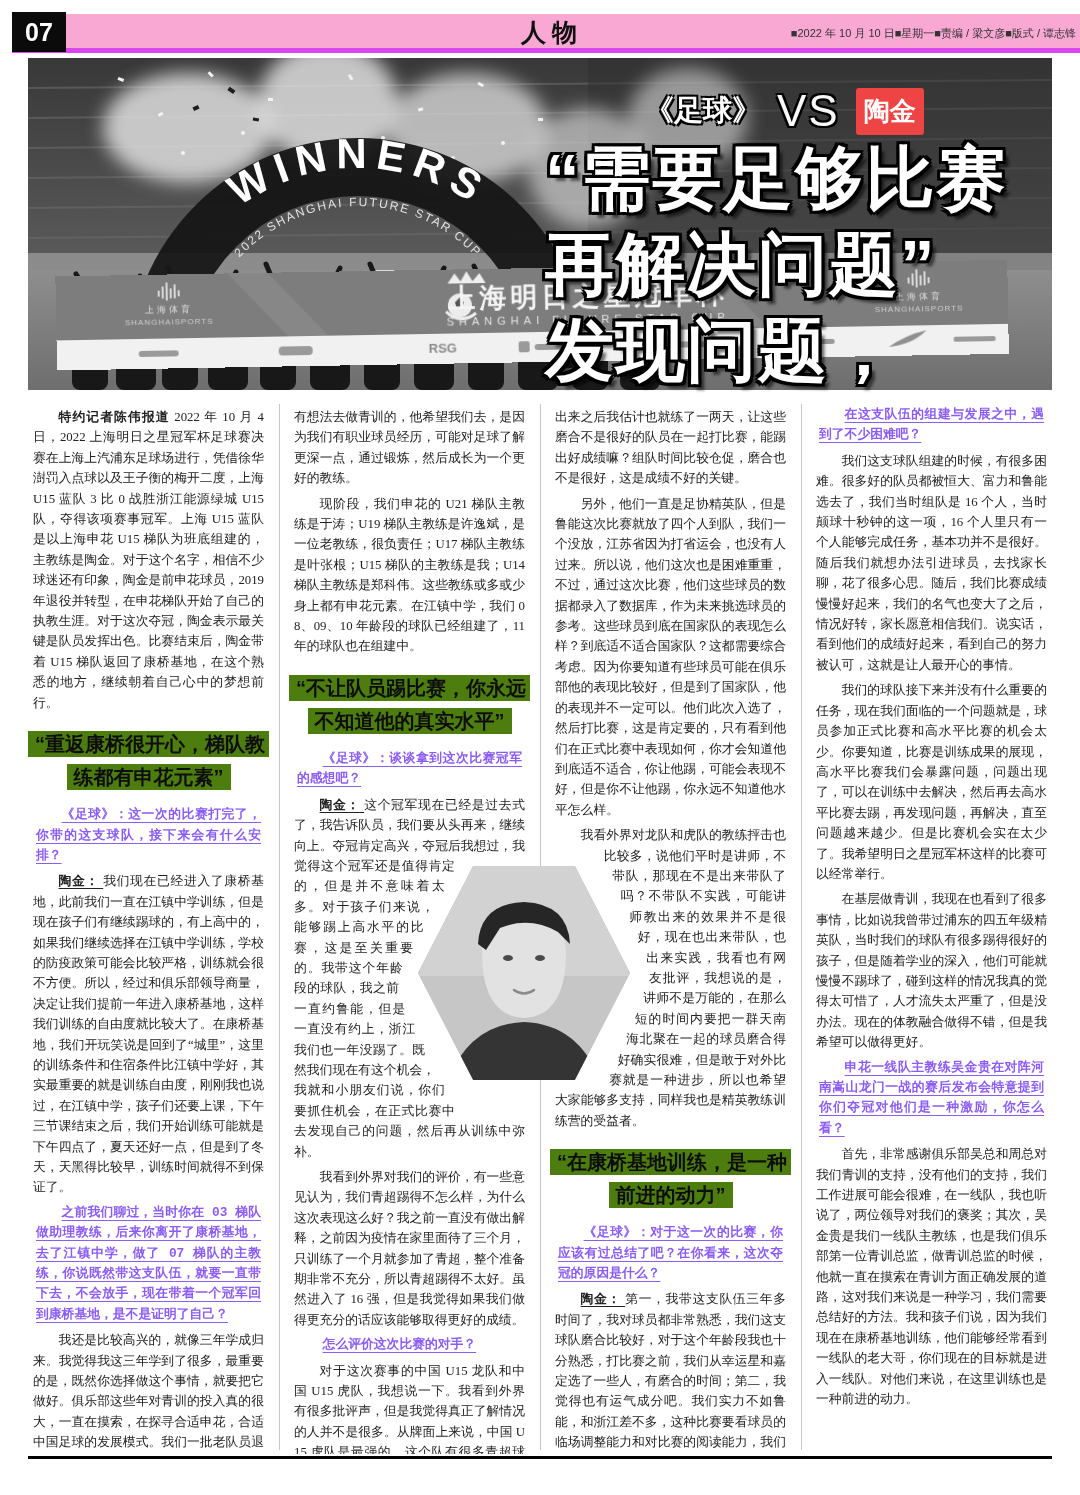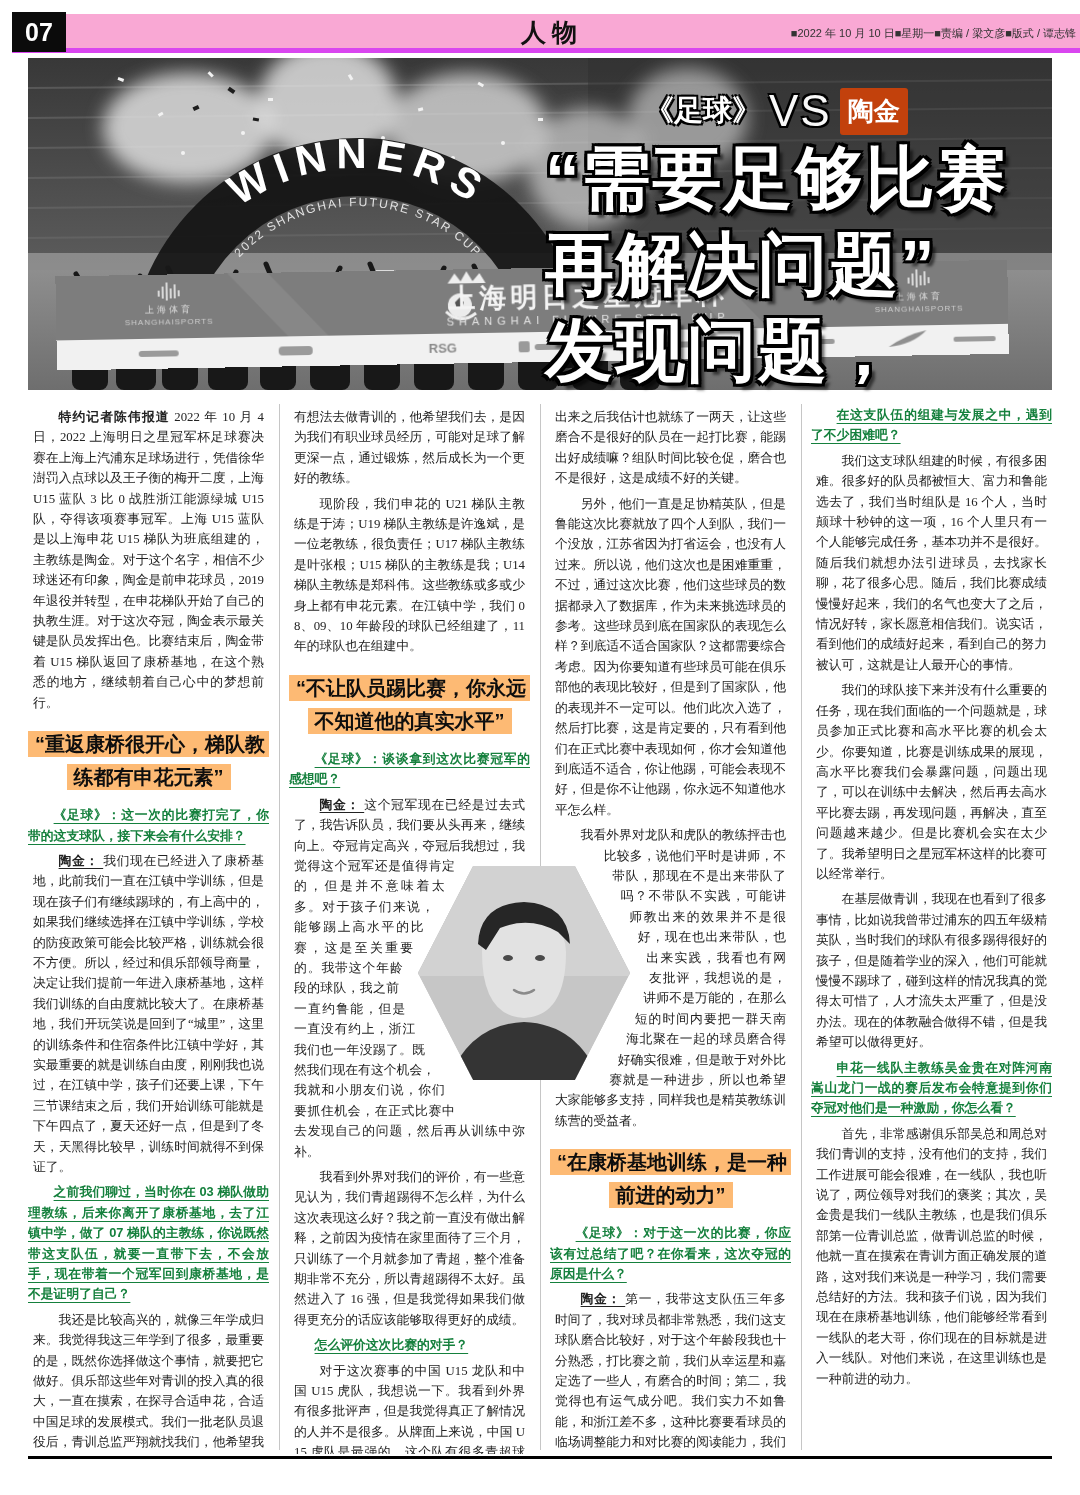--- a/index.html
+++ b/index.html
@@ -14,46 +14,46 @@
   #section{position:absolute;left:0;right:0;top:2px;text-align:center;font-family:"Liberation Sans",sans-serif;
            font-weight:700;font-size:25px;letter-spacing:6px;color:#111;}
   #dateline{position:absolute;right:16px;bottom:7px;font-size:11px;color:#333;font-family:"Liberation Sans",sans-serif;}
 
   
   #photo{position:absolute;left:28px;top:58px;width:1024px;height:332px;background:#4c4c4c;overflow:hidden;}
   #photo svg{display:block;}
 
   
   #headline{position:absolute;left:545px;top:86px;width:525px;z-index:5;font-family:"Liberation Sans",sans-serif;}
-  #kicker{display:flex;align-items:center;gap:8px;padding-left:100px;height:50px;}
+  #kicker{display:flex;align-items:center;gap:16px;padding-left:100px;height:50px;}
   .k-book{font-size:29px;font-weight:700;color:#fff;text-shadow:2px 2px 0 #000,-2px -2px 0 #000,2px -2px 0 #000,-2px 2px 0 #000;}
   .k-vs{font-size:44px;font-weight:400;color:#f8f8f8;letter-spacing:2px;line-height:46px;
         text-shadow:2px 2px 0 #000,-2px -2px 0 #000,2px -2px 0 #000,-2px 2px 0 #000;}
-  .k-name{font-size:26px;font-weight:700;color:#fff;background:#c2410c;padding:6px 8px;border-radius:3px;}
+  .k-name{font-size:26px;font-weight:700;color:#fff;background:#ef4444;padding:6px 8px;border-radius:3px;}
   .h-line{font-size:69px;line-height:86px;font-weight:900;color:#ffffff;letter-spacing:2px;white-space:nowrap;
           text-shadow:3px 0 0 #000,-3px 0 0 #000,0 3px 0 #000,0 -3px 0 #000,
                       3px 3px 0 #000,-3px 3px 0 #000,3px -3px 0 #000,-3px -3px 0 #000,6px 6px 3px rgba(0,0,0,.55);}
 
   
   .col{position:absolute;top:402px;width:241px;height:1052px;overflow:hidden;
        font-size:12.8px;line-height:20.4px;text-align:justify;word-break:break-all;color:#222;}
   #col1{left:28px;} #col2{left:289px;} #col3{left:550px;} #col4{left:811px;}
   .vrule{position:absolute;top:404px;width:1px;height:1046px;background:#c6c6c6;}
   #rule1{left:279px;} #rule2{left:540px;} #rule3{left:801px;}
   #bottomrule{position:absolute;left:28px;top:1456px;width:1024px;height:3px;background:#000;}
 
   .para{margin:5px;text-indent:2em;}
   .para.cont{text-indent:0;}
   .lead-bold,.prefix{font-family:"Liberation Sans",sans-serif;font-weight:700;}
   .prefix{text-decoration:underline;text-underline-offset:3px;}
-  .q{margin:3px 0;text-indent:2em;font-family:Liberation Sans, sans-serif;font-weight:700;
-     text-decoration:underline;text-underline-offset:4px;color:#15803d;}
+  .q{margin:3px 8px;text-indent:2em;font-family:Liberation Mono, monospace;font-weight:700;
+     text-decoration:underline;text-underline-offset:4px;color:#8b5cf6;}
   .sub{margin:15px 0 11px;text-align:center;font-family:"Liberation Sans",sans-serif;font-weight:700;
        font-size:20px;line-height:33px;color:#0e0e0e;text-indent:0;}
-  .sub .hl{background:#fdba74;padding:2px 7px;box-decoration-break:clone;-webkit-box-decoration-break:clone;}
+  .sub .hl{background:#4d7c0f;padding:2px 7px;box-decoration-break:clone;-webkit-box-decoration-break:clone;}
 
   
   .cut-right{float:right;width:116px;height:218px;margin:84px 0 6px 10px;
              shape-outside:polygon(100% 26%,45% 26%,0% 62%,45% 100%,100% 100%);}
   .cut-left{float:left;width:84px;height:218px;margin:38px 10px 6px 0;
             shape-outside:polygon(0 14%,50% 14%,100% 57%,50% 100%,0 100%);}
 
   
   #portrait{position:absolute;left:418px;top:866px;width:212px;height:214px;z-index:4;
             clip-path:polygon(26% 0,74% 0,100% 50%,74% 100%,26% 100%,0 50%);background:#c9c9c9;}

